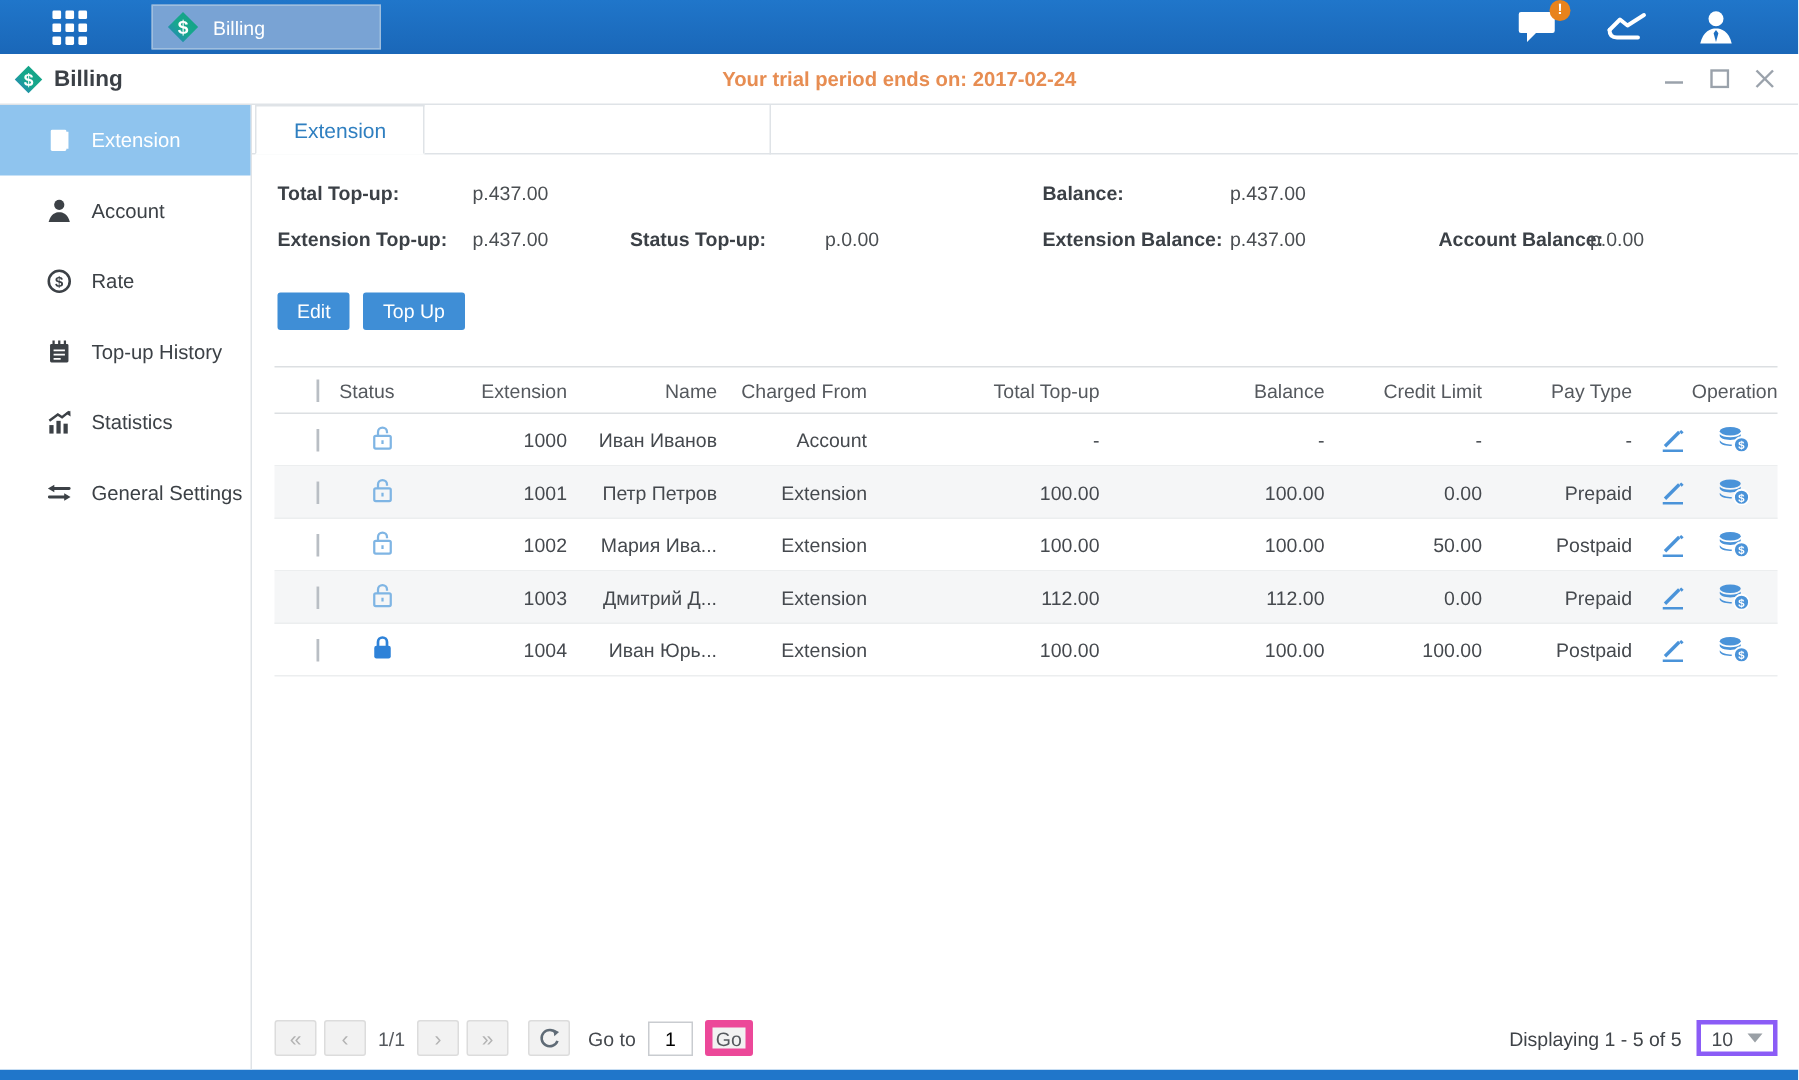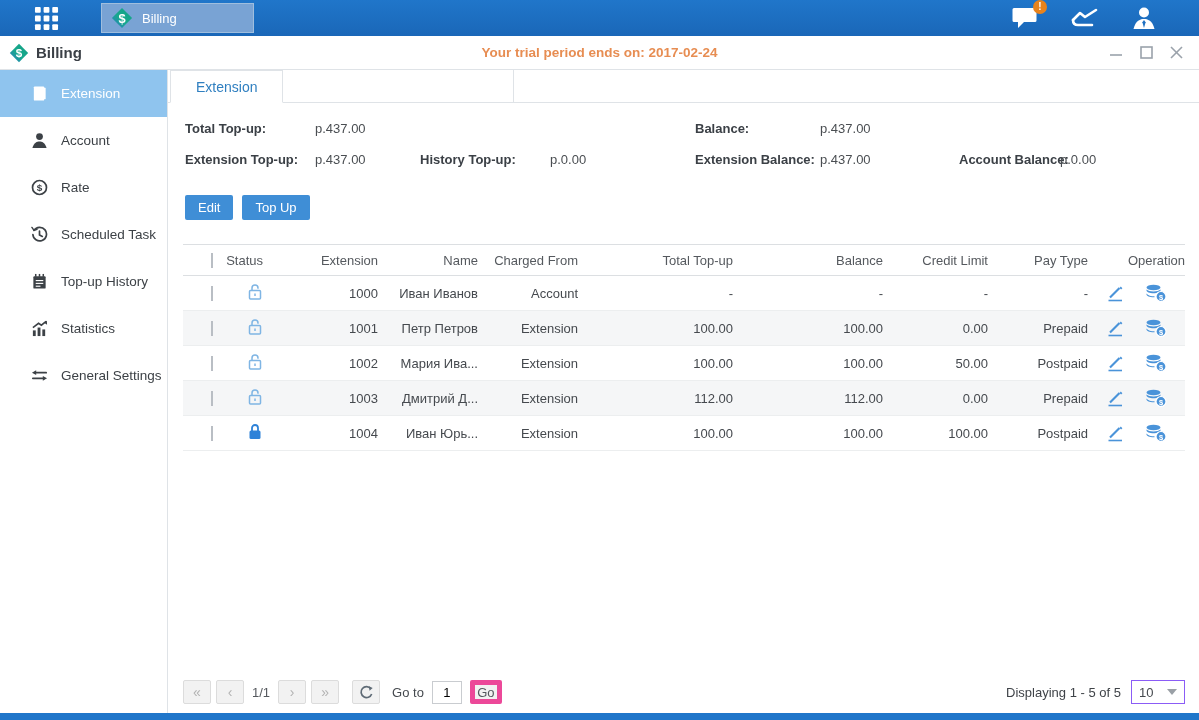--- a/index.html
+++ b/index.html
@@ -59,21 +59,21 @@
 
   
   .footer { margin-top:auto; display:flex; align-items:center; padding:0 14px 9px 15px; font-size:13px; color:#4a4e52; }
   .pg-btn { width:28px; height:24px; background:#f2f2f2; border:1px solid #dcdcdc; border-radius:2px; color:#b3b3b3; font-size:14px; display:flex; align-items:center; justify-content:center; margin-right:5px; cursor:pointer; }
   .pg-info { margin:0 8px 0 3px; color:#55595e; }
   .pg-refresh { width:28px; height:24px; background:#f2f2f2; border:1px solid #dcdcdc; border-radius:2px; display:flex; align-items:center; justify-content:center; margin:0 12px 0 8px; cursor:pointer; }
   .goto-lbl { margin-right:8px; color:#45494e; }
   .goto-input { width:30px; height:23px; border:1px solid #c9ccd0; text-align:center; font-size:13px; font-family:inherit; margin-right:8px; }
   .go-btn { width:32px; height:24px; background:#f2f2f2; border:5px solid #ec4899; border-radius:2px; font-size:13px; color:#55595e; font-family:inherit; cursor:pointer; }
   .foot-right { margin-left:auto; display:flex; align-items:center; gap:10px; color:#3f4348; }
-  .pagesize { width:54px; height:24px; border:1px solid #8b5cf6; background:#fff; display:flex; align-items:center; padding:0 7px; justify-content:space-between; cursor:pointer; color:#45494e; }
+  .pagesize { width:54px; height:24px; border:3px solid #8b5cf6; background:#fff; display:flex; align-items:center; padding:0 7px; justify-content:space-between; cursor:pointer; color:#45494e; }
   .caret { width:0; height:0; border-left:5px solid transparent; border-right:5px solid transparent; border-top:6px solid #9aa0a6; }
 
   .bottom-strip { height:7px; background:var(--topbar,#2076ca); }
 </style>
 </head>
 <body>
 
 <div class="screen">
 
   <div class="taskbar">
@@ -197,30 +197,20 @@
         <span style="display:flex;">
           <svg width="17" height="17" viewBox="0 0 18 18">
               <circle cx="9" cy="9" r="7.4" fill="none" stroke="currentColor" stroke-width="1.8"></circle>
               <text x="9" y="12.8" text-anchor="middle" font-size="10.5" font-weight="bold" fill="currentColor" font-family="Liberation Sans, sans-serif">$</text>
             </svg>
         </span>
         <span>Rate</span>
       </div>
       <div class="sidebar-item">
         <span style="display:flex;">
-          <svg width="17" height="17" viewBox="0 0 18 18" fill="none" stroke="currentColor" stroke-width="1.8" stroke-linecap="round">
-              <path d="M3.2 4.6 A7.2 7.2 0 1 1 2 9"></path>
-              <polyline points="1,1.5 3.2,4.6 6.4,3.6" stroke-width="1.5"></polyline>
-              <polyline points="9,5.5 9,9.5 12,11"></polyline>
-            </svg>
-        </span>
-        <span>Scheduled Task</span>
-      </div>
-      <div class="sidebar-item">
-        <span style="display:flex;">
           <svg width="17" height="17" viewBox="0 0 18 18">
               <rect x="2.5" y="3.5" width="13" height="13" rx="1" fill="currentColor"></rect>
               <line x1="5" y1="1" x2="5" y2="4" stroke="currentColor" stroke-width="1.6"></line>
               <line x1="9" y1="1" x2="9" y2="4" stroke="currentColor" stroke-width="1.6"></line>
               <line x1="13" y1="1" x2="13" y2="4" stroke="currentColor" stroke-width="1.6"></line>
               <line x1="5" y1="8" x2="13" y2="8" stroke="#fff" stroke-width="1.2"></line>
               <line x1="5" y1="11" x2="13" y2="11" stroke="#fff" stroke-width="1.2"></line>
               <line x1="5" y1="14" x2="10" y2="14" stroke="#fff" stroke-width="1.2"></line>
             </svg>
         </span>
@@ -258,21 +248,21 @@
       </div>
 
       <div class="summary">
         <span class="lbl" style="left:17px; top:18px;">Total Top-up:</span>
         <span class="val" style="left:147px; top:18px;">p.437.00</span>
         <span class="lbl" style="left:527px; top:18px;">Balance:</span>
         <span class="val" style="left:652px; top:18px;">p.437.00</span>
 
         <span class="lbl" style="left:17px; top:49px;">Extension Top-up:</span>
         <span class="val" style="left:147px; top:49px;">p.437.00</span>
-        <span class="lbl" style="left:252px; top:49px;">History Top-up:</span>
+        <span class="lbl" style="left:252px; top:49px;">Status Top-up:</span>
         <span class="val" style="left:382px; top:49px;">p.0.00</span>
         <span class="lbl" style="left:527px; top:49px;">Extension Balance:</span>
         <span class="val" style="left:652px; top:49px;">p.437.00</span>
         <span class="lbl" style="left:762px; top:49px;margin-left:29px;">Account Balance:</span>
         <span class="val" style="left:892px; top:49px;">p.0.00</span>
       </div>
 
       <div class="actions">
         <button class="btn-primary">Edit</button>
         <button class="btn-primary">Top Up</button>

